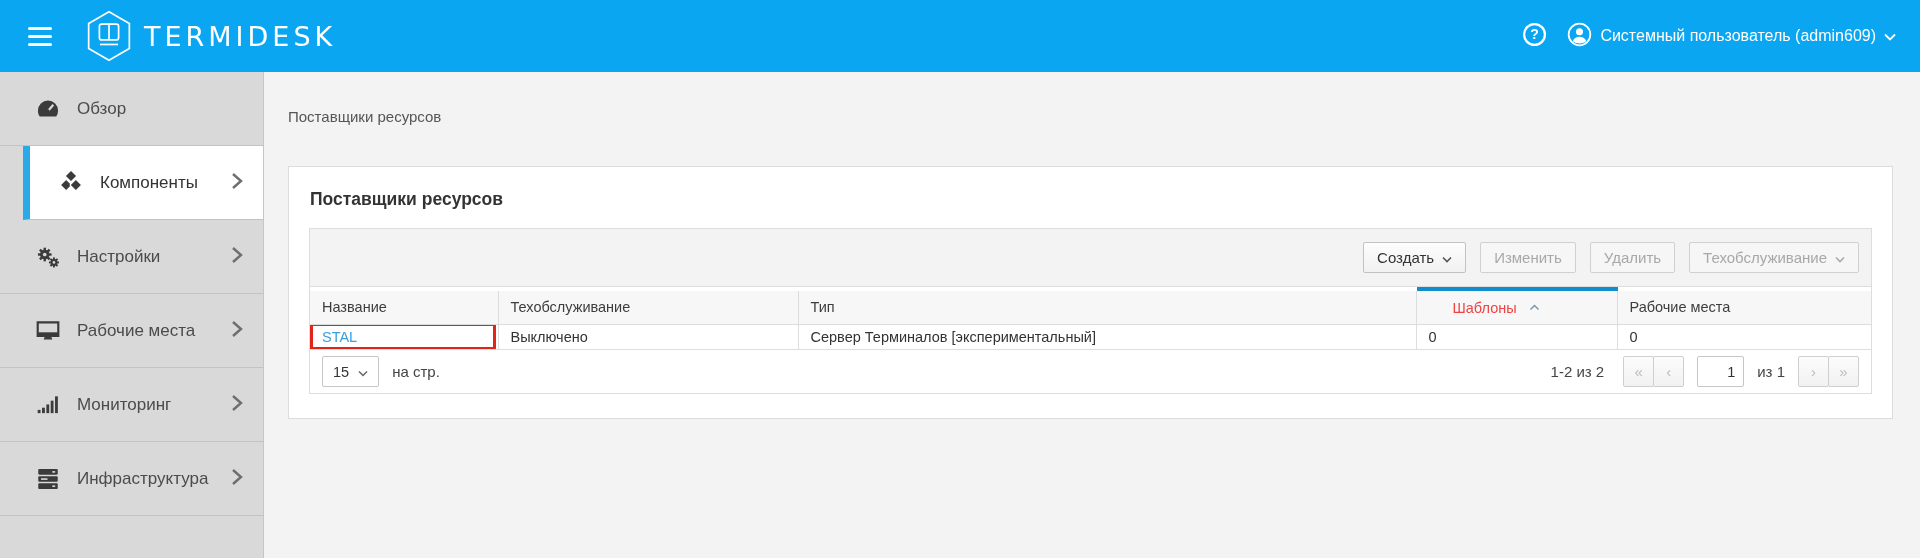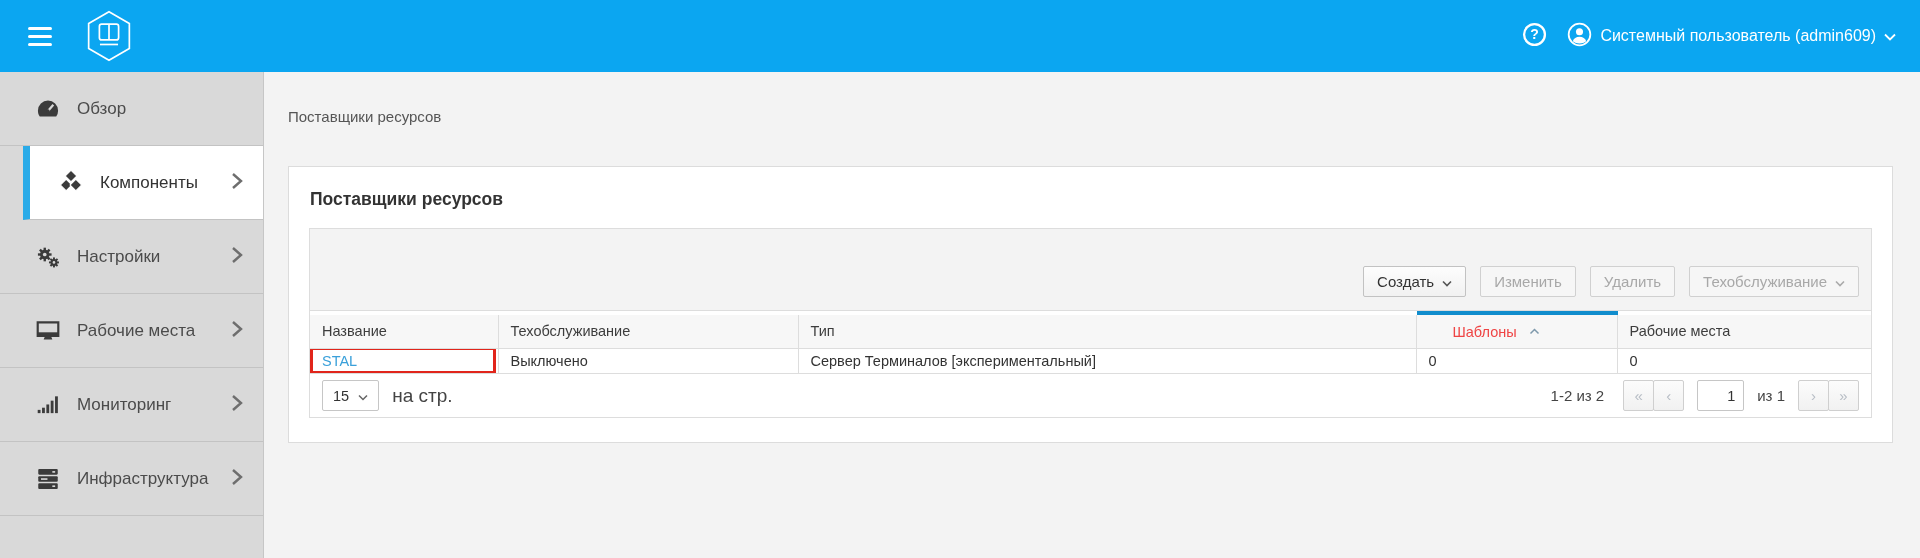--- a/index.html
+++ b/index.html
@@ -51,21 +51,21 @@
   .card-title { font-size:17.5px; font-weight:bold; color:#333; margin:2px 0 18px 1px; }
   .box { border:1px solid #ddd; }
   
   .toolbar {
     background:#f3f3f3; padding:13px 12px; display:flex; justify-content:flex-end;
     gap:14px; border-bottom:1px solid #ddd;
   }
   .btn {
     font-family:inherit; font-size:15px; color:#333; padding:5px 13px; height:31px;
     background:linear-gradient(#fdfdfd,#f1f1f1); border:1px solid #c2c2c2; border-radius:2px;
-    display:flex; align-items:center; gap:8px; cursor:pointer;margin-top:24px;
+    display:flex; align-items:center; gap:8px; cursor:pointer;
   }
   .btn.disabled { color:#a8a8a8; background:#f6f6f6; border-color:#d0d0d0; cursor:default; }
   .btn .caret { display:inline-block; }
   
   table { width:100%; border-collapse:collapse; table-layout:fixed; font-size:14.5px; }
   th {
     background:#f7f7f7; text-align:left; font-weight:normal; color:#3d3d3d;
     padding:7px 12px 8px 12px; border-bottom:1px solid #ddd; border-left:1px solid #ddd;
     border-top:4px solid transparent; cursor:pointer; white-space:nowrap; overflow:hidden;
   }
@@ -82,21 +82,21 @@
     position:absolute; top:-2px; bottom:-1px; left:0; right:2px;
     border:3px solid #e1251b; pointer-events:none; z-index:2;
   }
   
   .pager { display:flex; align-items:center; padding:6px 12px; background:#fff; }
   .page-size-btn {
     font-family:inherit; font-size:14.5px; color:#333; height:31px; padding:0 10px;
     background:#fff; border:1px solid #c6c6c6; border-radius:2px;
     display:flex; align-items:center; gap:9px; cursor:pointer;
   }
-  .per-page { margin-left:13px; font-size:19px; color:#444; }
+  .per-page { margin-left:13px; font-size:15px; color:#444; }
   .pager-right { margin-left:auto; display:flex; align-items:center; gap:13px; }
   .range-label { font-size:15px; color:#444; margin-right:6px; }
   .pgroup { display:flex; }
   .pbtn {
     font-family:inherit; width:31px; height:31px; font-size:15px; color:#b7bdc5;
     background:linear-gradient(#fcfcfc,#f1f1f1); border:1px solid #cfcfcf; border-radius:2px;
     cursor:default; display:flex; align-items:center; justify-content:center;
   }
   .pgroup .pbtn + .pbtn { margin-left:-1px; }
   .page-input {
@@ -118,20 +118,21 @@
     </div>
     <div class="brand">
       <span>
         <svg width="46" height="52" viewBox="0 0 40 46" fill="none" stroke="#ffffff" stroke-width="1.5">
           <polygon points="20,1.5 38,12 38,34 20,44.5 2,34 2,12"></polygon>
           <rect x="11.5" y="12.5" width="17" height="14" rx="2"></rect>
           <line x1="20" y1="12.5" x2="20" y2="26.5"></line>
           <line x1="12" y1="30.5" x2="28" y2="30.5"></line>
         </svg>
       </span>
+      <span class="brand-text">TERMIDESK</span>
     </div>
     <div class="header-right">
       <span>
         <svg width="25" height="25" viewBox="0 0 24 24">
           <circle cx="12" cy="12" r="10" fill="none" stroke="#fff" stroke-width="2.2"></circle>
           <text x="12" y="16.6" text-anchor="middle" font-size="13.5" font-weight="bold" fill="#fff" font-family="Liberation Sans, sans-serif">?</text>
         </svg>
       </span>
       <div class="user-menu">
         <span>

